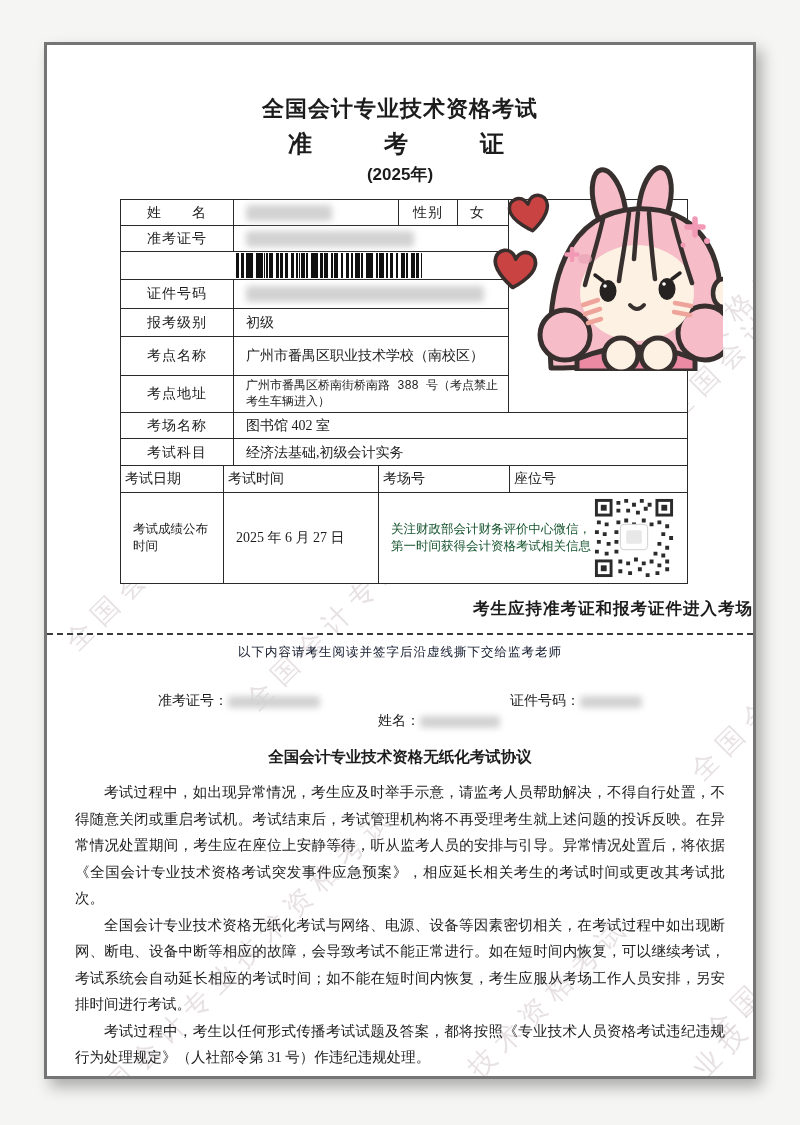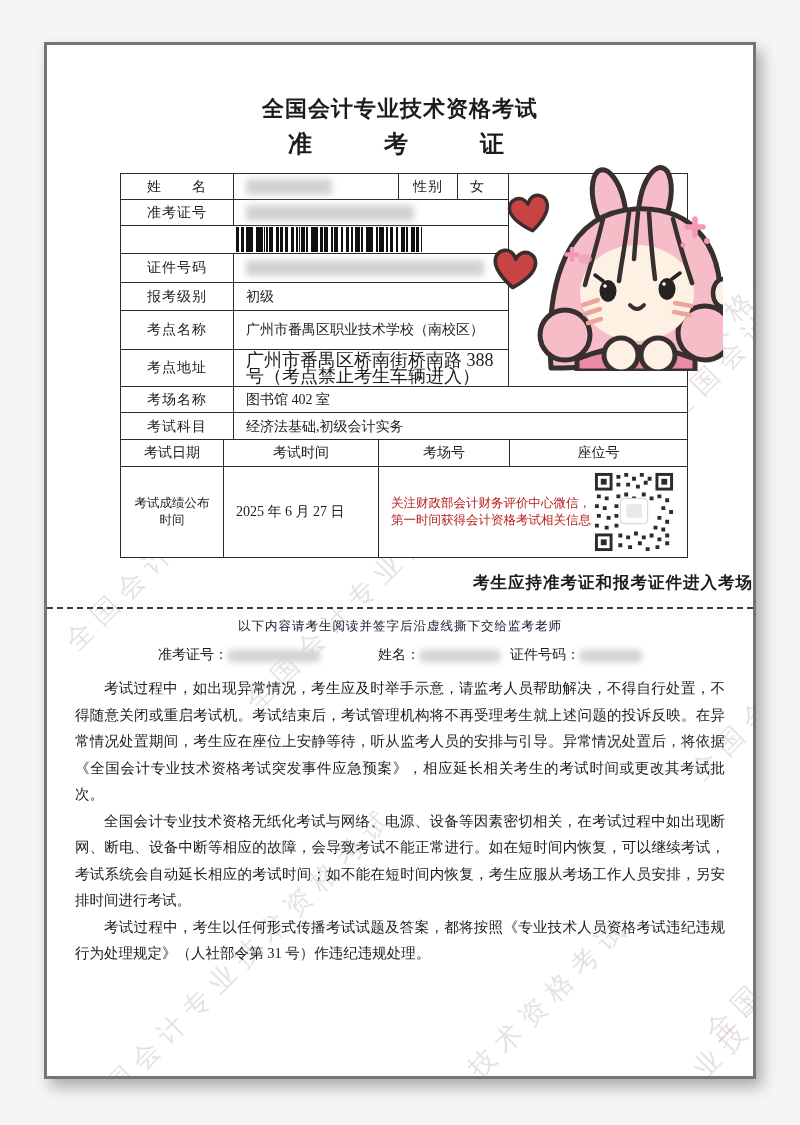--- a/index.html
+++ b/index.html
@@ -17,41 +17,41 @@
     font-family:"Liberation Sans","DejaVu Sans",sans-serif; }
   .t1 { font-size:22px; font-weight:bold; letter-spacing:1px; }
   .t2 { font-size:24px; font-weight:bold; letter-spacing:8px; margin-top:4px; }
   .t3 { font-size:17px; font-weight:bold; margin-top:3px; }
   
   .tblwrap { position:relative; z-index:2; margin:13px 0 0 73px; width:567px; }
   table { border-collapse:collapse; width:567px; table-layout:fixed; }
   td { border:1.6px solid #2a2a2a; font-size:14px; padding:0 4px; background:#fff; }
   td.lbl { text-align:center; letter-spacing:1px; }
   td.val { text-align:left; padding-left:12px; }
-  td.ctr { text-align:center; }
+  td.ctr { }
   .tB { margin-top:-1.6px; }
   .blur { display:inline-block; background:#d2d2d2; filter:blur(3px); border-radius:3px; vertical-align:middle; }
   .barcode { width:186px; height:25px; margin:0 auto; transform:translateX(14px);
     background:
       repeating-linear-gradient(90deg,#101010 0 2px,rgba(255,255,255,0) 2px 5px),
       repeating-linear-gradient(90deg,#101010 0 1px,rgba(255,255,255,0) 1px 7px),
       repeating-linear-gradient(90deg,#101010 0 3px,#fff 3px 11px); }
-  .addr { font-size:18px; line-height:16px; padding:2px 4px 2px 12px; }
-  .resrow-note { font-size:12.5px; line-height:17px; color:#b91c1c; padding:0 2px 0 8px; flex:1; }
+  .addr { font-size:12px; line-height:16px; padding:2px 4px 2px 12px;font-family:Liberation Mono, monospace; }
+  .resrow-note { font-size:12.5px; line-height:17px; color:#14532d; padding:0 2px 0 8px; flex:1; }
   .qrbox { width:82px; height:82px; margin:4px 8px 4px 0; flex:0 0 auto; }
   .r12flex { display:flex; align-items:center; }
   
   .notice { margin-top:13px; text-align:right; font-weight:bold; font-size:16.5px;
     line-height:23px; letter-spacing:1px; position:relative; z-index:2;
     font-family:"Liberation Sans","DejaVu Sans",sans-serif; }
   .dash { margin-top:13px; border-top:2.5px dashed #3c3c3c; width:100%; position:relative; z-index:2; }
   .instr { margin-top:9px; text-align:center; font-size:12.5px; color:#0f172a; letter-spacing:1px; position:relative; z-index:2; }
   .infoline { margin-top:11px; text-align:center; font-size:14px; position:relative; z-index:2;
     display:flex; justify-content:center; align-items:center; }
-  .infoline .gap1 { margin-right:58px; } .infoline .gap2 { margin-right:10px; }
+  .infoline .gap1 { margin-right:58px; } .infoline .gap2 { margin-right:10px;margin-top:40px; }
   .agr-title { margin-top:17px; text-align:center; font-weight:bold; font-size:15.5px;
     position:relative; z-index:2; font-family:"Liberation Sans","DejaVu Sans",sans-serif; }
   .agreement { margin:11px 28px 0 28px; position:relative; z-index:2; }
   .agreement p { font-size:14.5px; line-height:26.5px; text-align:justify; text-indent:2em; }
   
   .sticker { position:absolute; left:446px; top:118px; width:230px; height:208px; z-index:5; }
 </style>
 </head>
 <body>
 
@@ -63,20 +63,21 @@
   <span class="wm" style="left:560px; top:200px;">全国会计专业技术资格考试</span>
   <span class="wm" style="left:585px; top:560px;">全国会计专业技术资格考试</span>
   <span class="wm" style="left:600px; top:820px;">全国会计专业技术资格考试</span>
   <span class="wm" style="left:-25px; top:900px;">全国会计专业技术资格考试</span>
   <span class="wm" style="left:210px; top:1010px;">全国会计专业技术资格考试</span>
   <span class="wm" style="left:460px; top:985px;">全国会计专业技术资格考试</span>
 
   <div class="title-block">
     <div class="t1">全国会计专业技术资格考试</div>
     <div class="t2">准　　考　　证</div>
+    <div class="t3">(2025年)</div>
   </div>
 
   <div class="tblwrap">
     <table class="tA">
       <colgroup>
           <col style="width:113px">
           <col style="width:165px">
           <col style="width:59px">
           <col style="width:51px">
           <col style="width:179px">
@@ -174,20 +175,21 @@
 
   <div class="dash"></div>
   <div class="instr">以下内容请考生阅读并签字后沿虚线撕下交给监考老师</div>
 
   <div class="infoline">
     <span class="gap1"><span>准考证号：</span><span class="blur" style="width:92px;height:12px"></span></span>
     <span class="gap2"><span>姓名：</span><span class="blur" style="width:80px;height:12px"></span></span>
     <span><span>证件号码：</span><span class="blur" style="width:62px;height:12px"></span></span>
   </div>
 
+  <div class="agr-title">全国会计专业技术资格无纸化考试协议</div>
 
   <div class="agreement">
     <p>考试过程中，如出现异常情况，考生应及时举手示意，请监考人员帮助解决，不得自行处置，不得随意关闭或重启考试机。考试结束后，考试管理机构将不再受理考生就上述问题的投诉反映。在异常情况处置期间，考生应在座位上安静等待，听从监考人员的安排与引导。异常情况处置后，将依据《全国会计专业技术资格考试突发事件应急预案》，相应延长相关考生的考试时间或更改其考试批次。</p>
     <p>全国会计专业技术资格无纸化考试与网络、电源、设备等因素密切相关，在考试过程中如出现断网、断电、设备中断等相应的故障，会导致考试不能正常进行。如在短时间内恢复，可以继续考试，考试系统会自动延长相应的考试时间；如不能在短时间内恢复，考生应服从考场工作人员安排，另安排时间进行考试。</p>
     <p>考试过程中，考生以任何形式传播考试试题及答案，都将按照《专业技术人员资格考试违纪违规行为处理规定》（人社部令第 31 号）作违纪违规处理。</p>
   </div>
 
   <svg class="sticker" viewBox="0 0 230 208">
     <g transform="translate(12,32) rotate(-10)">
       <path d="M21 13 C16 1 1 5 2 17 C3 28 21 40 21 40 C21 40 39 29 40 17 C41 5 26 1 21 13 Z" fill="#c94343" stroke="#3a2e2c" stroke-width="3.5" stroke-linejoin="round"></path>

